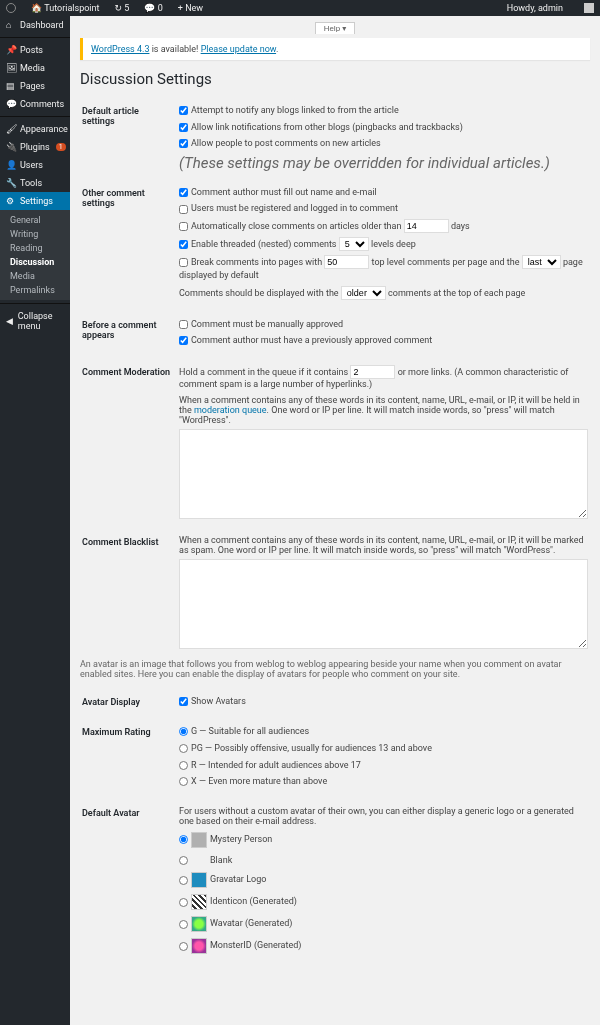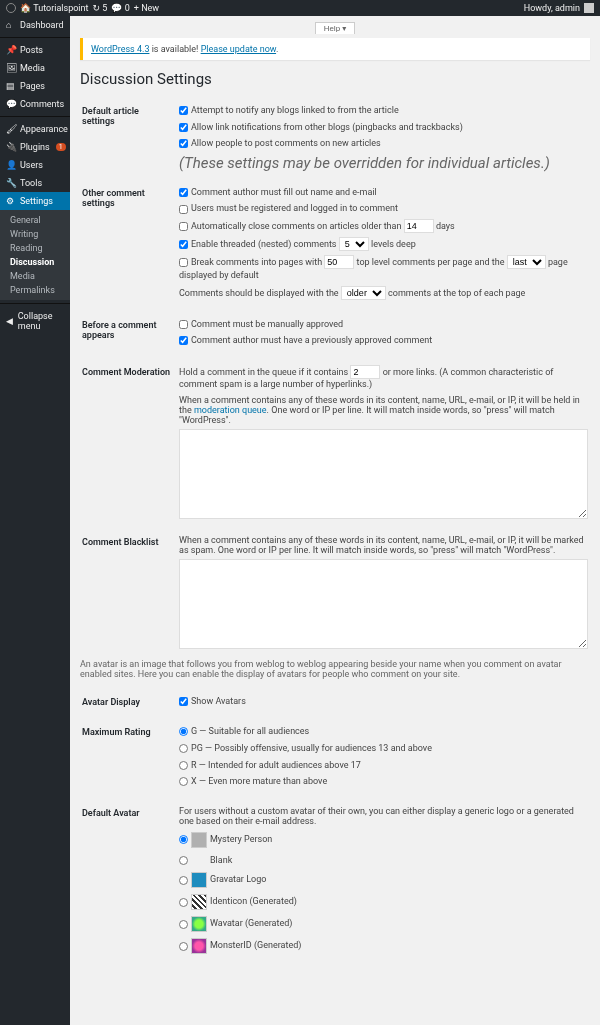--- a/index.html
+++ b/index.html
@@ -1,19 +1,19 @@
 <!DOCTYPE html>
 <html><head>
 <meta charset="utf-8">
 <style>
 *{box-sizing:border-box;margin:0;padding:0}
 body{font-family:-apple-system,BlinkMacSystemFont,"Segoe UI",Roboto,sans-serif;font-size:10px;background:#f1f1f1;color:#444}
 #adminbar{position:fixed;top:0;left:0;right:0;height:16px;background:#23282d;color:#eee;display:flex;align-items:center;padding:0 6px;font-size:9px;z-index:100}
-#adminbar .left{display:flex;gap:4px;align-items:flex-start}
-#adminbar .right{margin-left:auto;display:flex;align-items:flex-end;gap:4px}
+#adminbar .left{display:flex;gap:15px;align-items:flex-start}
+#adminbar .right{margin-left:auto;display:flex;align-items:flex-end;gap:21px}
 #adminbar .wp-icon{width:10px;height:10px;border:1px solid #888;border-radius:50%}
 #adminbar .avatar{width:10px;height:10px;background:#ccc}
 #sidebar{position:fixed;top:16px;left:0;width:70px;bottom:0;background:#23282d;color:#eee;font-size:9px}
 #sidebar .item{display:flex;align-items:center;gap:4px;padding:4px 6px;cursor:pointer;color:#eee}
 #sidebar .item.current{background:#0073aa;color:#fff;position:relative}
 #sidebar .item.current::after{content:"";position:absolute;right:-4px;top:50%;margin-top:-4px;border:4px solid transparent;border-right-color:#f1f1f1}
 #sidebar .sub{background:#32373c;padding:3px 0}
 #sidebar .sub .sitem{padding:2px 10px;color:#b4b9be;cursor:pointer}
 #sidebar .sub .sitem.cur{color:#fff;font-weight:700}
 #sidebar .ic{width:10px;height:10px;display:inline-block}
@@ -23,21 +23,21 @@
 #helpbar{text-align:center}
 #helpbar .help{display:inline-block;border:1px solid #ccc;border-bottom:none;background:#fff;padding:1px 8px;font-size:8px;color:#666;cursor:pointer}
 .notice{background:#fff;border-left:3px solid #ffb900;padding:6px 8px;margin:4px 0 10px 0;box-shadow:0 1px 1px rgba(0,0,0,.05);font-size:9px}
 .notice a{color:#0073aa;text-decoration:underline}
 h1{font-size:15px;font-weight:400;color:#23282d;margin-bottom:8px}
 .form-table{width:100%}
 .form-table th{text-align:left;vertical-align:top;width:95px;padding:8px 6px 8px 0;font-weight:600;font-size:9px;color:#23282d}
 .form-table td{padding:6px 0;vertical-align:top;font-size:9px;color:#444}
 .form-table td label{display:block;margin-bottom:4px;line-height:1.4}
 .form-table input[type=checkbox],.form-table input[type=radio]{margin-right:3px;width:9px;height:9px;vertical-align:middle}
-.form-table input[type=text],.form-table input[type=number]{border:1px solid #ddd;background:#fff;padding:1px 2px;font-size:9px;width:30px}
+.form-table input[type=text],.form-table input[type=number]{border:1px solid #ddd;background:#fff;padding:1px 2px;font-size:9px;width:45px}
 .form-table select{border:1px solid #ddd;background:#fff;font-size:9px;padding:0 1px}
 .desc{color:#666;font-style:italic;font-size:15px}
 .textarea{width:100%;height:90px;border:1px solid #ddd;background:#fff;resize:vertical;font-size:9px}
 h2.sec{font-size:12px;font-weight:400;color:#23282d;margin:14px 0 4px 0}
 .secdesc{font-size:9px;color:#666;margin-bottom:8px}
 .avimg{width:16px;height:16px;display:inline-block;vertical-align:middle;margin-right:3px;border:1px solid #ccc;background:#eee}
 .avimg.mystery{background:#b0b0b0}
 .avimg.grav{background:#1e8cbe}
 .avimg.ident{background:repeating-linear-gradient(45deg,#fff,#fff 2px,#333 2px,#333 4px)}
 .avimg.wav{background:radial-gradient(circle,#8f4 40%,#3a8 70%)}

